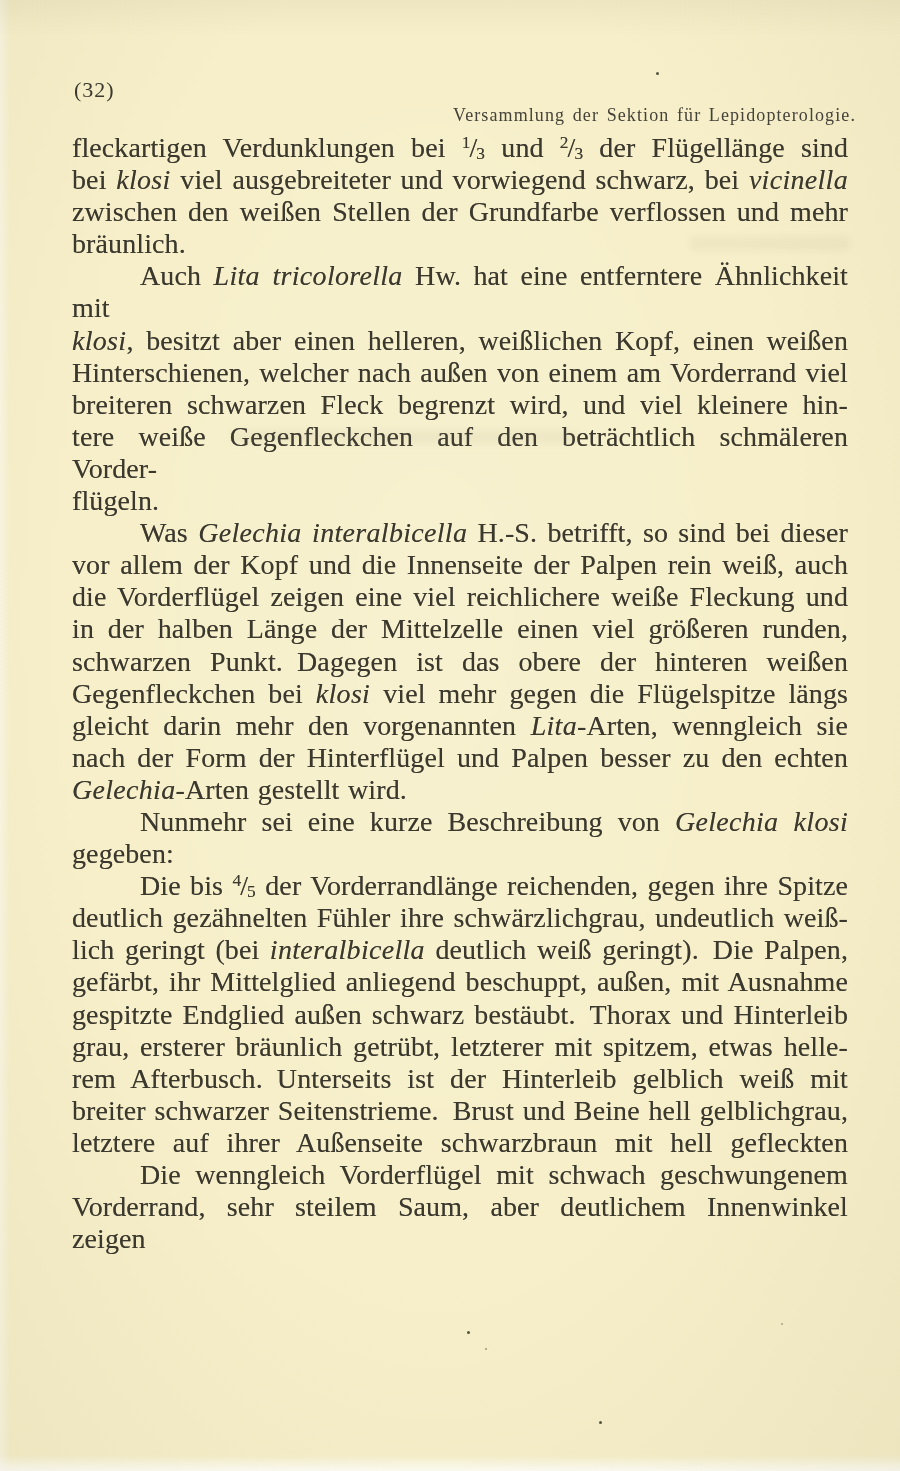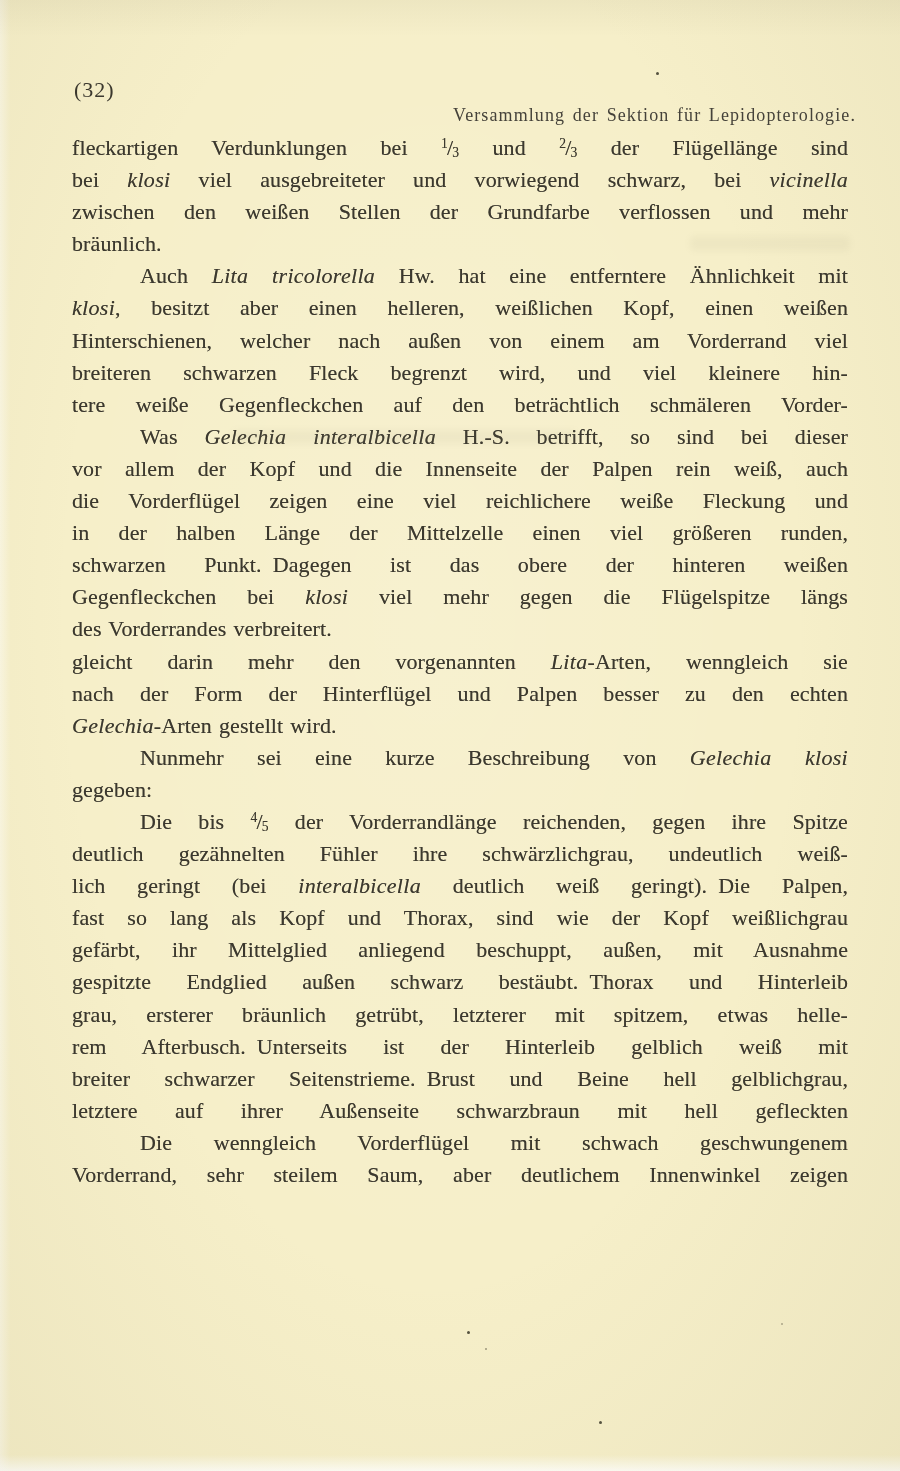--- a/index.html
+++ b/index.html
@@ -34,21 +34,21 @@
     font-size: 18px;
     letter-spacing: 1.1px;
     word-spacing: 2px;
     color: #45423a;
     margin-top: 24px;
   }
   .text-block {
     position: absolute;
     left: 72px; top: 132px;
     width: 776px;
-    font-size: 22px;
+    font-size: 28px;
     line-height: 32.1px;
     word-spacing: 1.5px;
     letter-spacing: 0.1px;
     text-shadow: 0 0 0.6px rgba(59,56,46,0.55);
   }
   .ln {
     text-align: justify;
     text-align-last: justify;
     -moz-text-align-last: justify;
   }
@@ -94,44 +94,43 @@
         <div class="ln">bei <i>klosi</i> viel ausgebreiteter und vorwiegend schwarz, bei <i>vicinella</i></div>
         <div class="ln">zwischen den weißen Stellen der Grundfarbe verflossen und mehr</div>
         <div class="ln end">bräunlich.</div>
       </div>
       <div class="para">
         <div class="ln first">Auch <i>Lita tricolorella</i> Hw. hat eine entferntere Ähnlichkeit mit</div>
         <div class="ln"><i>klosi</i>, besitzt aber einen helleren, weißlichen Kopf, einen weißen</div>
         <div class="ln">Hinterschienen, welcher nach außen von einem am Vorderrand viel</div>
         <div class="ln">breiteren schwarzen Fleck begrenzt wird, und viel kleinere hin-</div>
         <div class="ln">tere weiße Gegenfleckchen auf den beträchtlich schmäleren Vorder-</div>
+        <div class="ln end">flügeln.</div>
       </div>
       <div class="para">
         <div class="ln first">Was <i>Gelechia interalbicella</i> H.-S. betrifft, so sind bei dieser</div>
         <div class="ln">vor allem der Kopf und die Innenseite der Palpen rein weiß, auch</div>
         <div class="ln">die Vorderflügel zeigen eine viel reichlichere weiße Fleckung und</div>
         <div class="ln">in der halben Länge der Mittelzelle einen viel größeren runden,</div>
         <div class="ln">schwarzen Punkt. Dagegen ist das obere der hinteren weißen</div>
         <div class="ln">Gegenfleckchen bei <i>klosi</i> viel mehr gegen die Flügelspitze längs</div>
-        <div class="ln end">des Vorderrandes verbreitert.</div>
       </div>
       <div class="para">
         <div class="ln">gleicht darin mehr den vorgenannten <i>Lita</i>-Arten, wenngleich sie</div>
         <div class="ln">nach der Form der Hinterflügel und Palpen besser zu den echten</div>
         <div class="ln end"><i>Gelechia</i>-Arten gestellt wird.</div>
       </div>
       <div class="para">
         <div class="ln first">Nunmehr sei eine kurze Beschreibung von <i>Gelechia klosi</i></div>
         <div class="ln end">gegeben:</div>
       </div>
       <div class="para">
         <div class="ln first">Die bis <span class="frac"><sup>4</sup>/<sub>5</sub></span> der Vorderrandlänge reichenden, gegen ihre Spitze</div>
         <div class="ln">deutlich gezähnelten Fühler ihre schwärzlichgrau, undeutlich weiß-</div>
         <div class="ln">lich geringt (bei <i>interalbicella</i> deutlich weiß geringt). Die Palpen,</div>
-        <div class="ln">fast so lang als Kopf und Thorax, sind wie der Kopf weißlichgrau</div>
         <div class="ln">gefärbt, ihr Mittelglied anliegend beschuppt, außen, mit Ausnahme</div>
         <div class="ln">gespitzte Endglied außen schwarz bestäubt. Thorax und Hinterleib</div>
         <div class="ln">grau, ersterer bräunlich getrübt, letzterer mit spitzem, etwas helle-</div>
         <div class="ln">rem Afterbusch. Unterseits ist der Hinterleib gelblich weiß mit</div>
         <div class="ln">breiter schwarzer Seitenstrieme. Brust und Beine hell gelblichgrau,</div>
         <div class="ln">letztere auf ihrer Außenseite schwarzbraun mit hell gefleckten</div>
       </div>
       <div class="para">
         <div class="ln first">Die wenngleich Vorderflügel mit schwach geschwungenem</div>
         <div class="ln">Vorderrand, sehr steilem Saum, aber deutlichem Innenwinkel zeigen</div>

